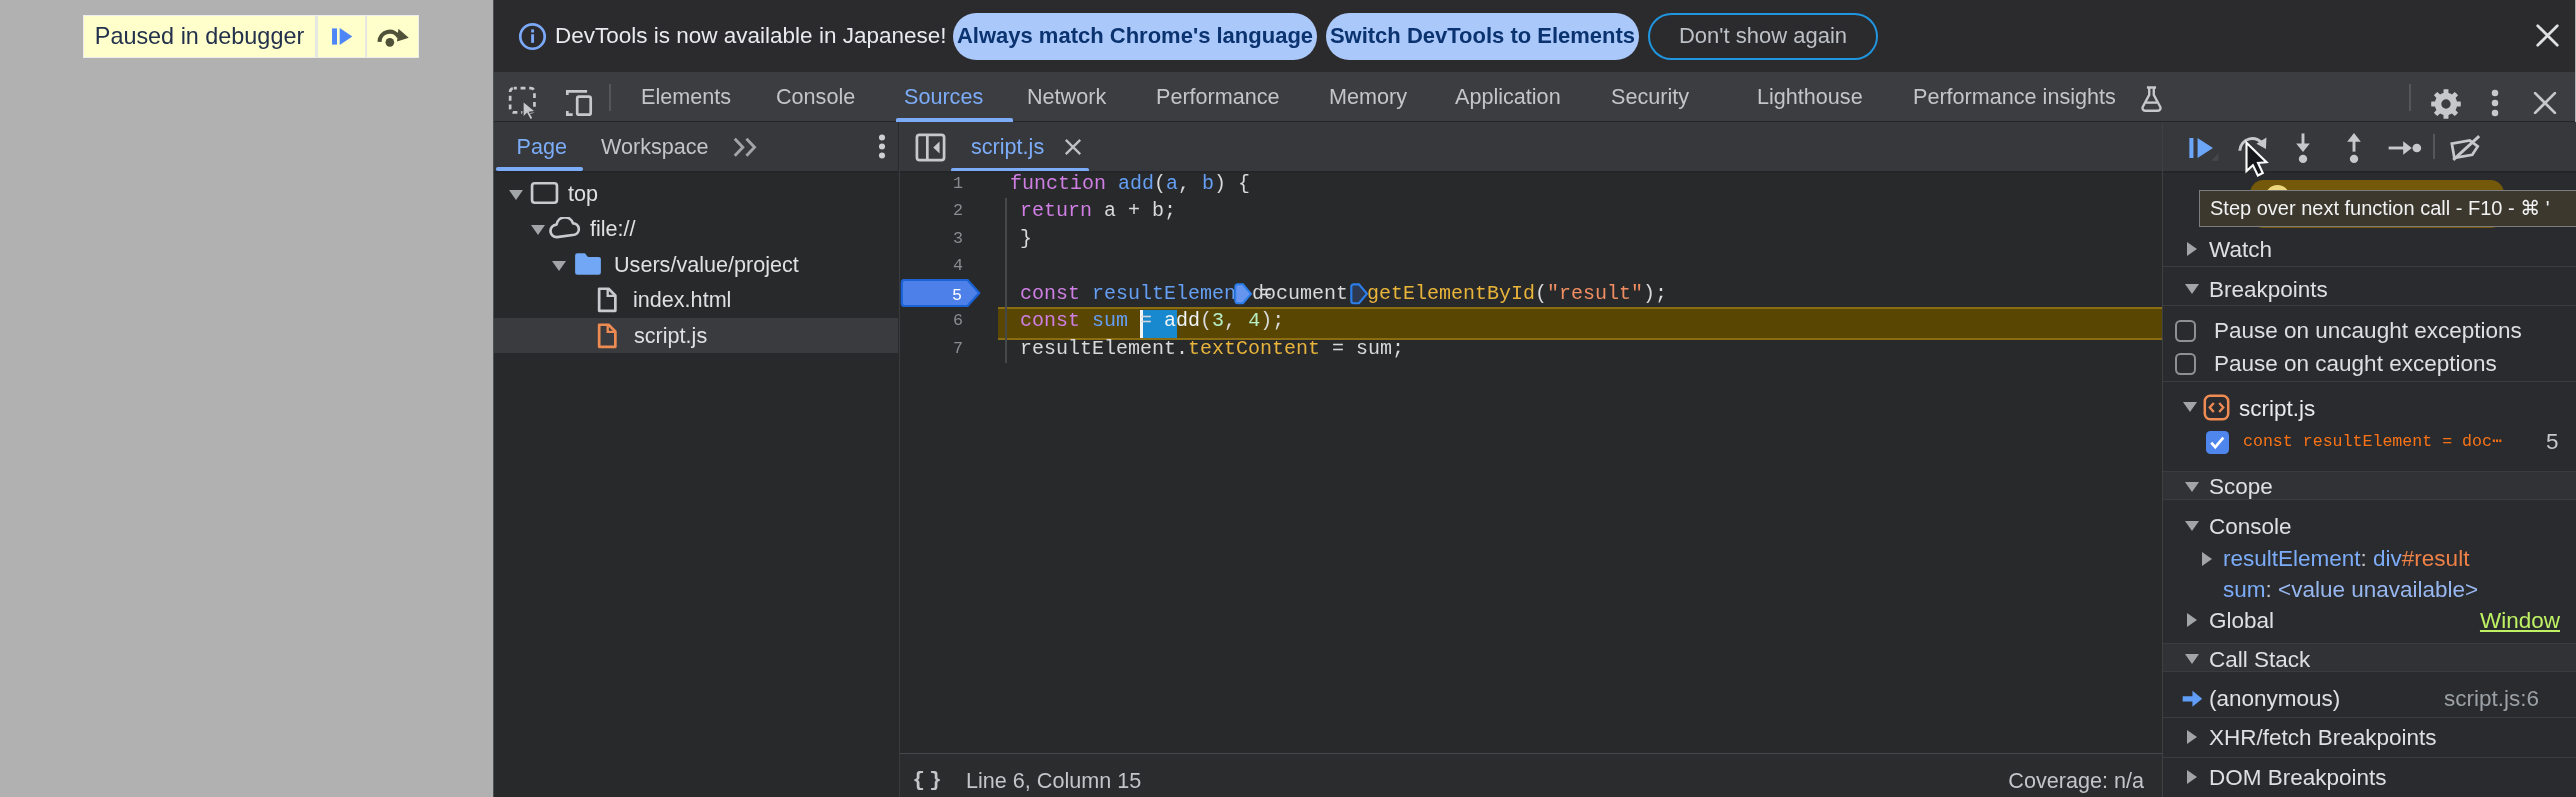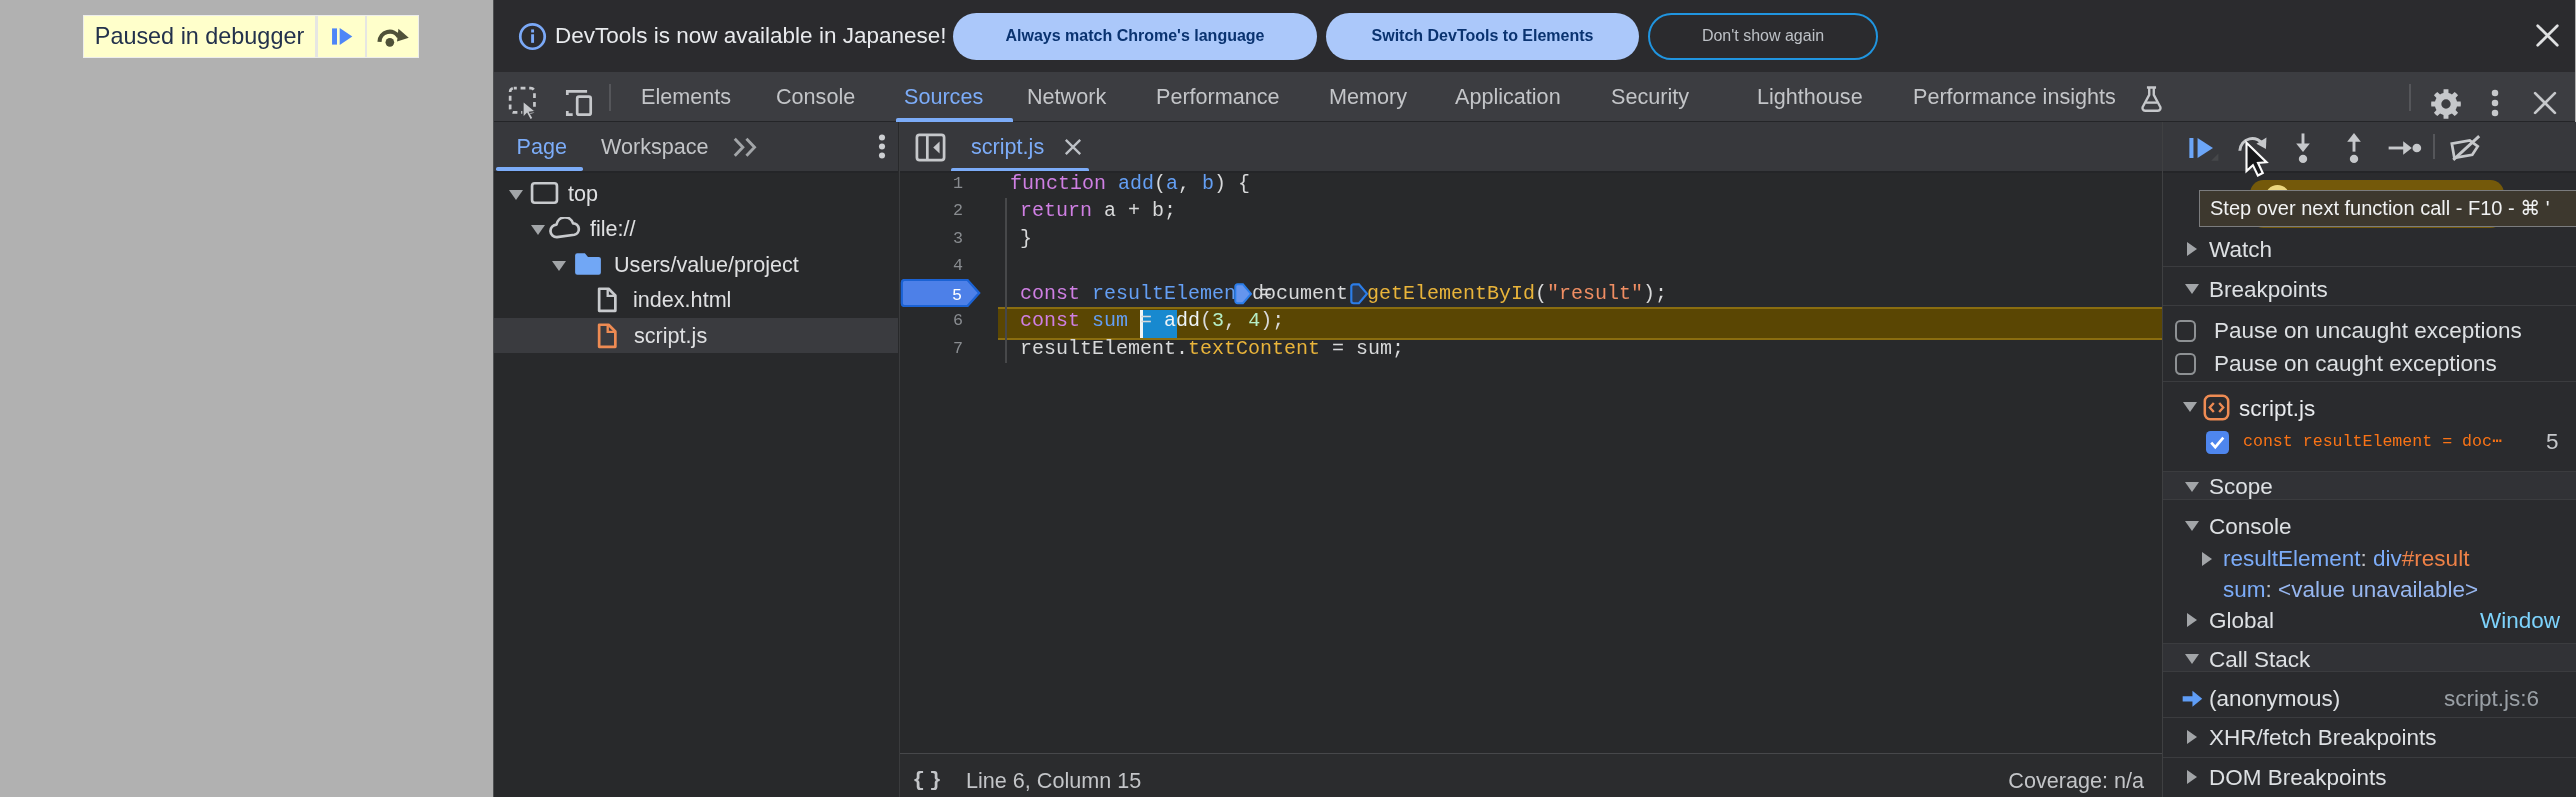--- a/index.html
+++ b/index.html
@@ -11,21 +11,21 @@
 #banner { left:83px; top:15.3px; width:336px; height:43px; background:#e6e6e2; border:1.8px solid #ededeb; display:flex; }
 #banner .cell { background:#ffffcb; display:flex; align-items:center; justify-content:center; }
 #banner .c1 { width:231px; margin-right:2.7px; font-size:23.4px; color:#23314c; }
 #banner .c2 { width:47px; margin-right:2.7px; }
 #banner .c3 { flex:1; }
 
 #dt { left:493px; top:0; width:1703px; height:797px; background:#28292b; border-left:1.8px solid #4e5052; }
 #infobar { left:0; top:0; width:2081px; height:72px; background:#2b2b2e; }
 #toolbar { left:0; top:72px; width:2081px; height:50px; background:#3c3d41; border-bottom:1.8px solid #242528; }
 .tab { position:absolute; top:0; height:49px; line-height:49px; font-size:21.6px; color:#c3c5c8; }
-.pill { position:absolute; top:12.6px; height:47px; border-radius:23.4px; background:#abc8fa; color:#0a3370; font-size:16px; font-weight:bold; display:flex; align-items:center; justify-content:center; white-space:nowrap; }
+.pill { position:absolute; top:12.6px; height:47px; border-radius:23.4px; background:#abc8fa; color:#0a3370; font-size:22px; font-weight:bold; display:flex; align-items:center; justify-content:center; white-space:nowrap; }
 .opill { background:transparent; border:2.7px solid #2095e0; color:#bdc1c6; font-weight:normal; }
 
 #nav { left:0; top:122px; width:406px; height:675px; background:#28292b; border-right:1.8px solid #3a3b3d; }
 #navtabs { left:0; top:0; width:404px; height:49px; background:#37383c; }
 .trow { position:absolute; left:0; width:404px; height:35px; }
 .ttxt { position:absolute; font-size:21.6px; color:#dfe0e2; line-height:35px; }
 .tri-d { position:absolute; width:0; height:0; border-left:7.2px solid transparent; border-right:7.2px solid transparent; border-top:10px solid #a2a5a8; }
 .tri-r { position:absolute; width:0; height:0; border-top:7.2px solid transparent; border-bottom:7.2px solid transparent; border-left:10px solid #a2a5a8; }
 
 #editor { left:406px; top:122px; width:1262px; height:675px; background:#28292b; }
@@ -324,21 +324,21 @@
       <div class="shead" style="top:349px;border-top:0.9px solid #3b3c3f;border-bottom:0.9px solid #3b3c3f;"></div>
       <div class="tri-d" style="left:21.6px;top:360px;"></div>
       <div class="stxt" style="left:46px;top:352px;">Scope</div>
       <div class="tri-d" style="left:21.6px;top:399px;"></div>
       <div class="stxt" style="left:46px;top:392px;">Console</div>
       <div class="tri-r" style="left:39px;top:430px;"></div>
       <div class="stxt" style="left:60px;top:424px;"><span style="color:#7cacf8;">resultElement</span><span style="color:#bfc1c4;">: </span><span style="color:#7cacf8;">div</span><span style="color:#ee8147;">#result</span></div>
       <div class="stxt" style="left:60px;top:455px;"><span style="color:#7cacf8;">sum</span><span style="color:#bfc1c4;">: </span><span style="color:#97b7f0;">&lt;value unavailable&gt;</span></div>
       <div class="tri-r" style="left:24px;top:491px;"></div>
       <div class="stxt" style="left:46px;top:486px;">Global</div>
-      <div class="stxt" style="right:16px;top:486px;color:#7dd3fc;">Window</div>
+      <div class="stxt" style="right:16px;top:486px;color:#bef264;text-decoration:underline;">Window</div>
 
       <div class="shead" style="top:521px;border-top:0.9px solid #3b3c3f;border-bottom:0.9px solid #3b3c3f;"></div>
       <div class="tri-d" style="left:21.6px;top:532px;"></div>
       <div class="stxt" style="left:46px;top:525px;">Call Stack</div>
       <svg class="abs" style="left:17px;top:566px;" width="24" height="21.6" viewBox="0 0 27 24">
           <path d="M3 9 L14 9 L14 3 L25 12 L14 21 L14 15 L3 15 Z" fill="#5f9df6"></path>
         </svg>
       <div class="stxt" style="left:46px;top:564px;">(anonymous)</div>
       <div class="stxt" style="right:37px;top:564px;color:#9aa0a6;">script.js:6</div>
       <div class="sline" style="top:595px;"></div>

